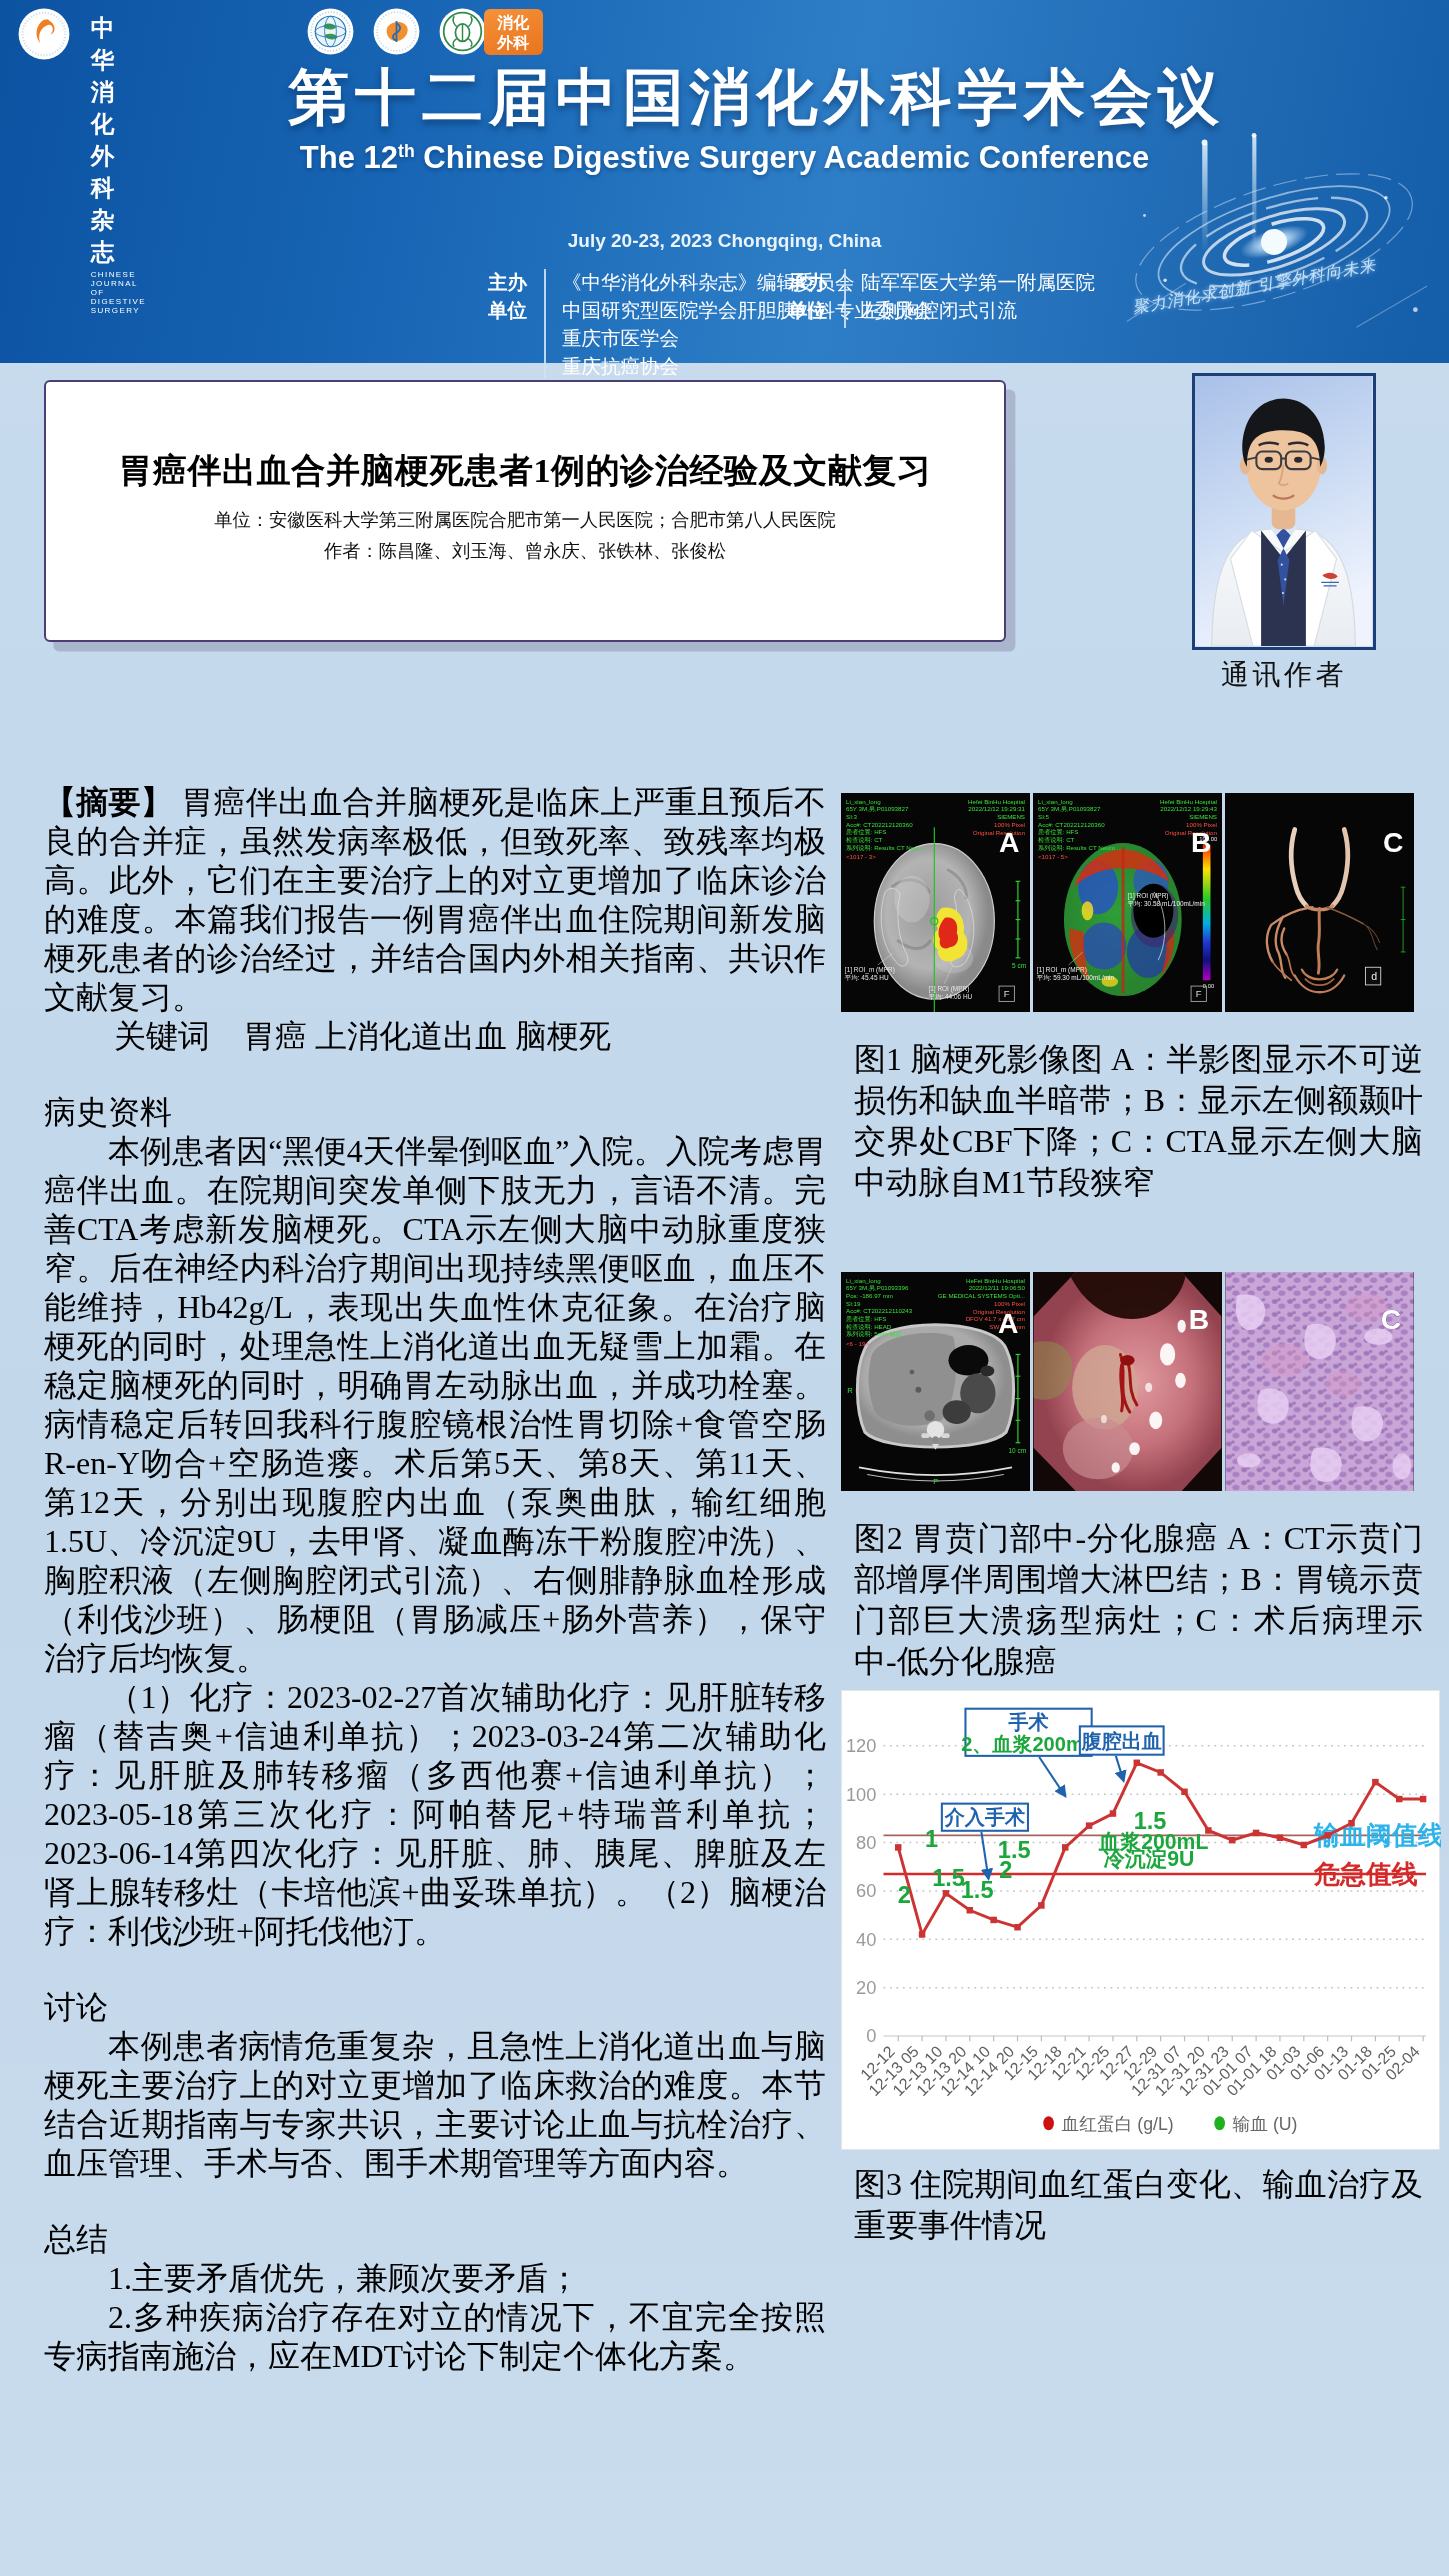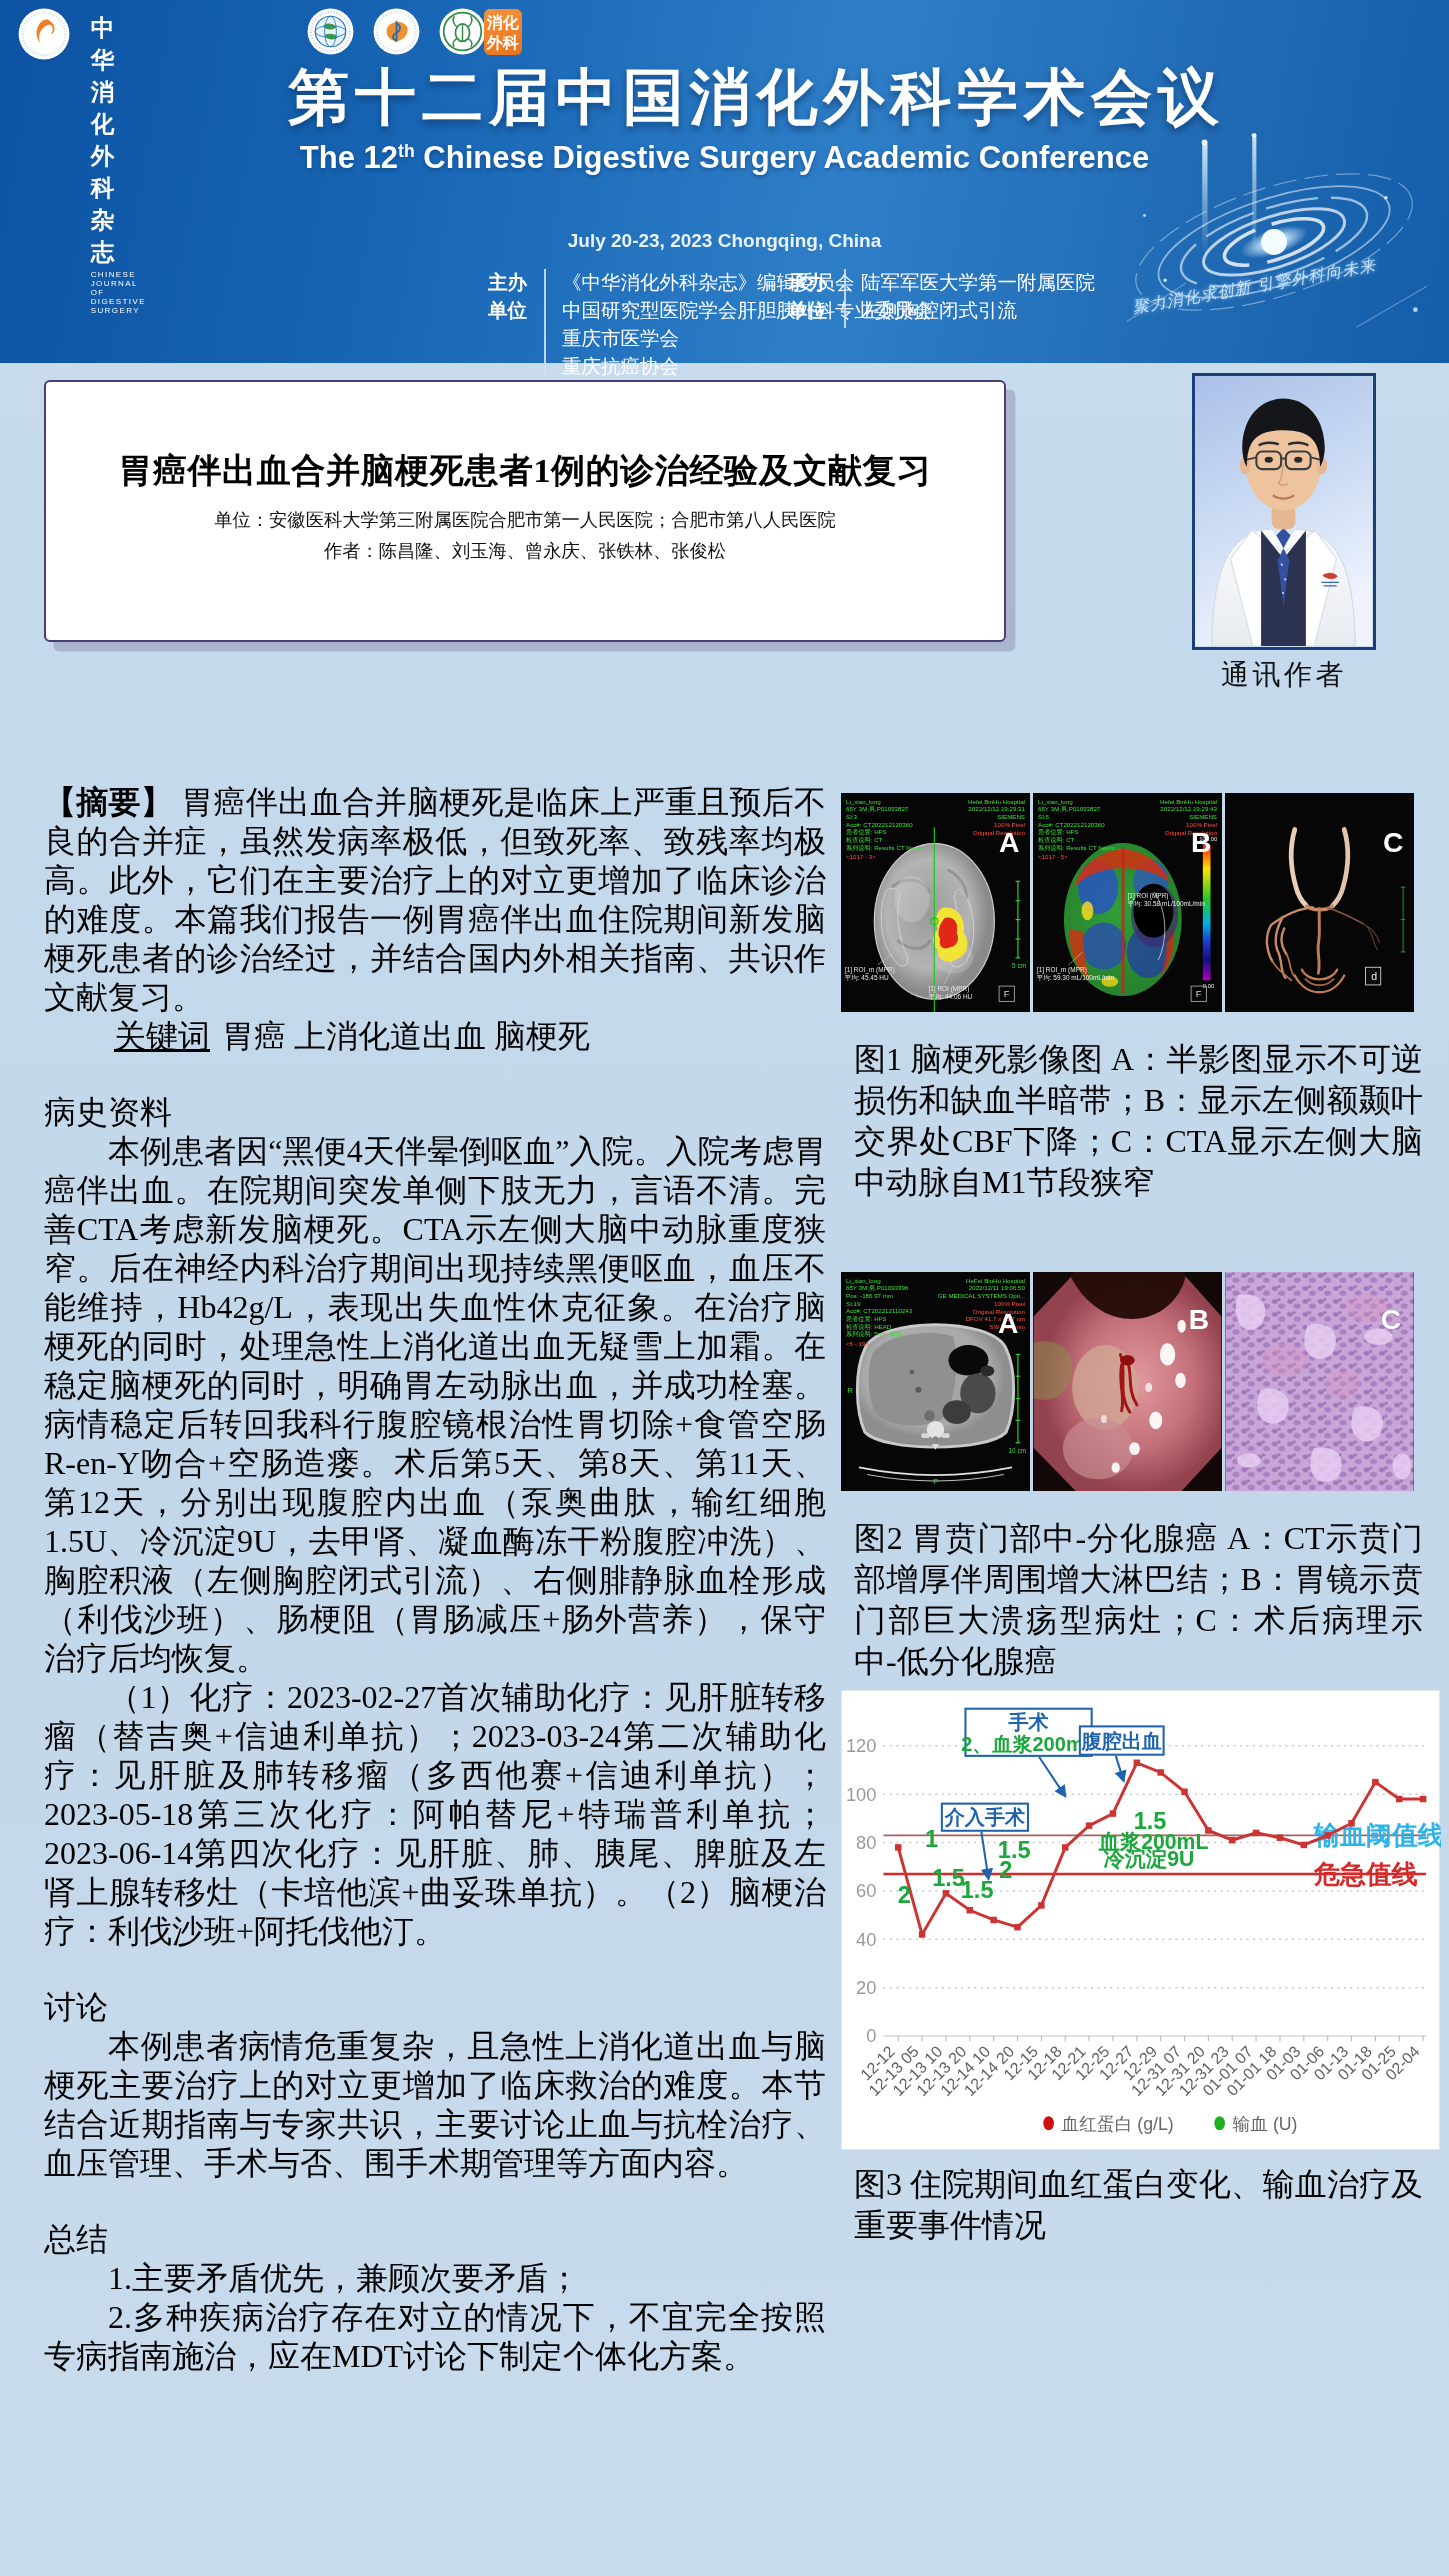--- a/index.html
+++ b/index.html
@@ -7,21 +7,21 @@
     background:linear-gradient(180deg,#d2e0f0 0%,#c6daed 18%,#c3d7ea 60%,#c9dcee 100%);
     font-family:"Liberation Serif",serif;}
   
   .banner{position:absolute;left:0;top:0;width:1449px;height:363px;
     background:linear-gradient(100deg,#0c53a2 0%,#1765b4 28%,#2e7ec7 58%,#1e67b1 86%,#135da9 100%);}
   .logos{position:absolute;left:17.7px;top:8.3px;height:54px;}
   .logo-c{position:absolute;top:0;}
   .jtitle{position:absolute;left:73px;top:3.5px;color:#fff;font-family:"Liberation Serif",serif;}
   .jtitle .zh{font-size:23.6px;letter-spacing:4.1px;font-weight:bold;}
   .jtitle .en{font-size:8px;letter-spacing:1.4px;margin-top:2px;font-family:"Liberation Sans",sans-serif;}
-  .badge{position:absolute;left:466px;top:1.2px;width:38px;height:46px;border-radius:5.9px;
+  .badge{position:absolute;left:466px;top:1.2px;width:59px;height:46px;border-radius:5.9px;
     background:linear-gradient(160deg,#f5923a,#e9731d);color:#fff;text-align:center;
     font-weight:bold;font-size:16px;line-height:20px;padding-top:3.5px;box-sizing:border-box;}
   .banner h1{position:absolute;left:0;top:57px;width:100%;margin:0;text-align:center;color:#fff;
     font-family:"Liberation Sans",sans-serif;font-size:61px;letter-spacing:5.9px;font-weight:bold;
     text-shadow:0 4.1px 7px rgba(3,35,80,.5);padding-left:32px;}
   .ensub{position:absolute;left:0;top:140px;width:100%;text-align:center;color:#fff;
     font-family:"Liberation Sans",sans-serif;font-size:31px;font-weight:bold;text-shadow:0 2.4px 4.7px rgba(3,35,80,.4);}
   .ensub sup{font-size:17.7px;}
   .date-cn{position:absolute;left:0;top:196px;width:100%;text-align:center;color:#fff;
     font-family:"Liberation Sans",sans-serif;font-size:23px;font-weight:bold;letter-spacing:1.2px;}
@@ -44,21 +44,21 @@
   .title-card .aut{margin-top:5.9px;font-size:18.3px;color:#111;}
   
   .photo{position:absolute;left:1192px;top:373px;width:184px;height:277px;border:3.5px solid #1d3f77;
     box-sizing:border-box;background:#cfe0f5;}
   .photo-cap{position:absolute;left:1180px;top:656px;width:208px;text-align:center;font-size:28px;color:#111;letter-spacing:3.5px;}
   
   .left-col{position:absolute;left:44px;top:783px;width:782px;font-size:32px;line-height:39px;color:#000;text-align:justify;}
   .left-col p{margin:0;}
   .para-indent{text-indent:2em;}
   .kw-line{padding-left:70px;}
-  .kw-line .kwl{margin-right:12px;text-decoration:underline;}
+  .kw-line .kwl{margin-right:33px;}
   .sec-gap{height:37px;}
   .abstract b{margin-right:8.3px;}
   
   .fig-row{position:absolute;display:flex;gap:2.9px;}
   .fig-row svg{display:block;background:#000;}
   .fig-cap{position:absolute;width:569px;font-size:32px;line-height:41px;text-align:justify;color:#000;}
   .chart-panel{position:absolute;left:841px;top:1690px;width:599px;height:460px;background:#fff;
     border:0.6px solid #e2e6ea;box-sizing:border-box;}
   .m{font-family:"Liberation Sans",sans-serif;}
 </style>

